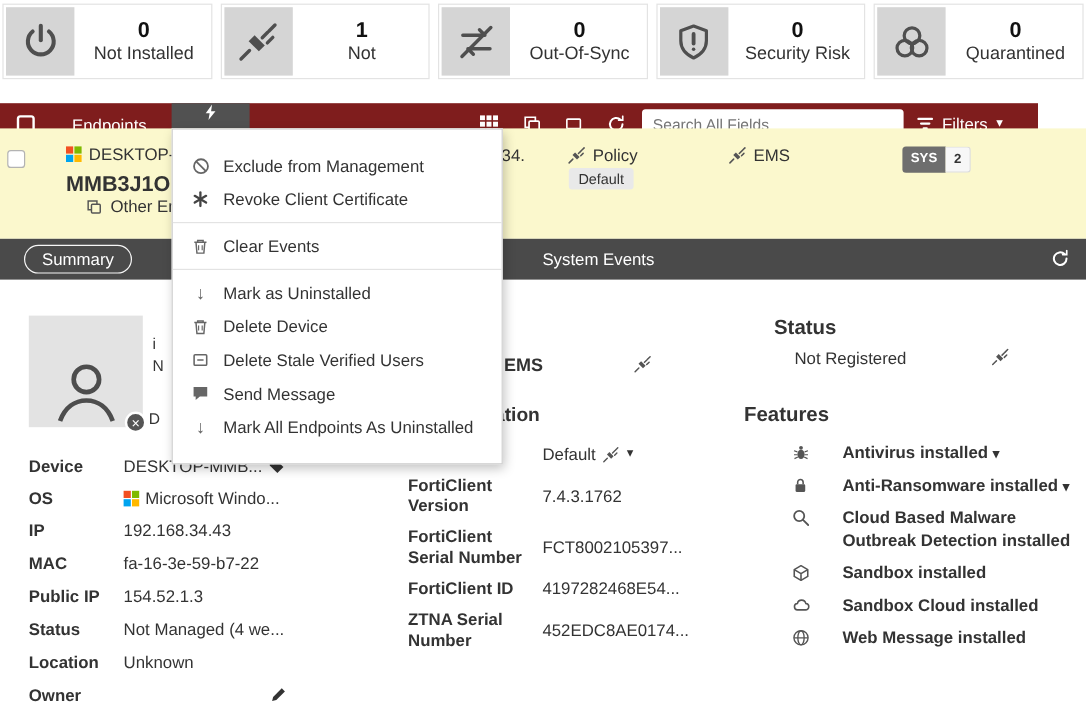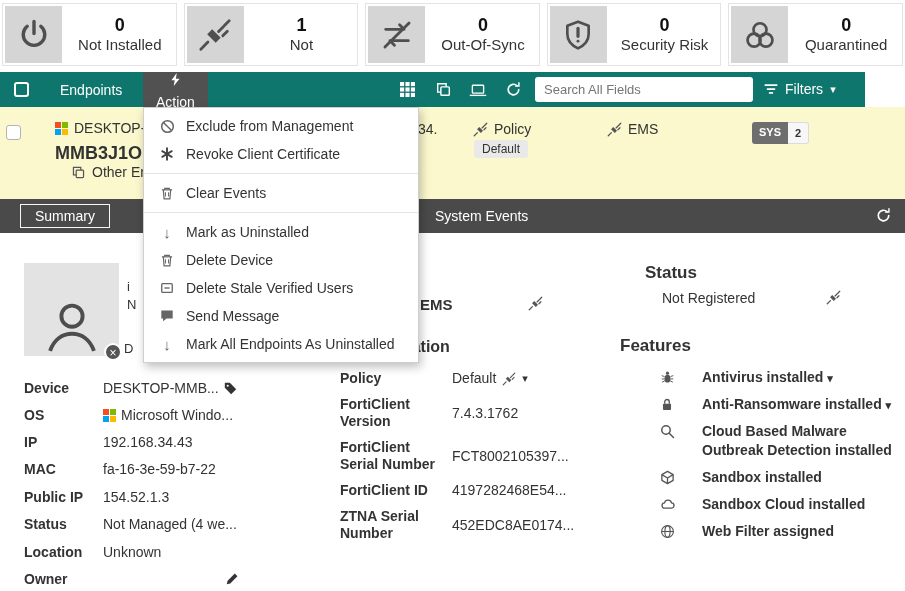--- a/index.html
+++ b/index.html
@@ -16,22 +16,22 @@
            display:flex; gap:7px; padding:3px 2px; }
   .tile { flex:1; background:#fff; border:1px solid #e3e3e3;
           display:flex; align-items:center; }
   .tile-icon { width:57px; height:57px; background:#d5d5d5; color:#4f4f4f;
                display:flex; align-items:center; justify-content:center; margin:2px; flex:0 0 57px; }
   .tile-body { flex:1; text-align:center; line-height:1.25; }
   .tile-count { font-size:18px; font-weight:bold; color:#111; }
   .tile-label { font-size:15px; color:#333; }
 
   
-  .toolbar { position:absolute; left:0; top:72px; width:865px; height:35px;
-             background:#0f766e; color:#fff; }
+  .toolbar { position:absolute; left:0; top:86px; width:865px; height:35px;
+             background:#7f1d1d; color:#fff; }
   .tb-check { position:absolute; left:14px; top:10px; width:15px; height:15px;
               border:2px solid #fff; border-radius:3px; }
   .tb-endpoints { position:absolute; left:60px; top:10px; font-size:14px; }
   .action-btn { position:absolute; left:143px; top:0; height:35px; background:#515151;
                 display:flex; align-items:center; gap:7px; padding:0 13px; cursor:pointer;flex-direction:column; }
   .tb-ic { position:absolute; top:10px; color:#fff; }
   .tb-search { position:absolute; left:535px; top:5px; width:218px; height:25px;
                border:none; border-radius:3px; padding:0 9px; font-size:13px;
                font-family:"Liberation Sans", sans-serif; color:#333; }
   .tb-search::placeholder { color:#757575; }
@@ -57,28 +57,28 @@
   .ep-ems { position:absolute; left:607px; top:14px; display:flex; align-items:center; gap:6px; }
   .sys-badge { position:absolute; left:752px; top:15px; display:flex; font-size:11px; font-weight:bold; }
   .sys-badge .s1 { background:#6e6e6e; color:#fff; padding:4px 7px; border-radius:3px 0 0 3px; }
   .sys-badge .s2 { background:#f7f7f7; color:#333; padding:4px 7px; border-radius:0 3px 3px 0;
                    border:1px solid #dcdcdc; border-left:none; }
   .gray-ic { color:#555; }
 
   
   .tabbar { position:absolute; left:0; top:199px; width:905px; height:34px; background:#4a4a4a; color:#fff; }
   .tab-summary { position:absolute; left:20px; top:5px; height:24px; line-height:22px;
-                 border:1px solid rgba(255,255,255,.95); border-radius:0; padding:0 14px; font-size:14px; }
-  .tab-sysevents { position:absolute; left:435px; top:9px; font-size:14px; }
+                 border:1px solid rgba(255,255,255,.95); border-radius:12px; padding:0 14px; font-size:14px; }
+  .tab-sysevents { position:absolute; left:452px; top:9px; font-size:14px; }
   .tab-refresh { position:absolute; right:14px; top:9px; }
 
   
   .menu { position:absolute; left:143px; top:107px; width:276px; background:#fff;
           border:1px solid #cfcfcf; box-shadow:2px 4px 9px rgba(0,0,0,.25);
-          padding:4px 0; z-index:50; }
+          padding:16px 0; z-index:50; }
   .menu-item { display:flex; align-items:center; gap:11px; padding:6px 15px;
                font-size:14px; color:#333; cursor:pointer; white-space:nowrap; }
   .menu-item .mi { flex:0 0 16px; width:16px; height:16px; color:#666;
                    display:flex; align-items:center; justify-content:center; }
   .menu-item .mi.dark { color:#444; }
   .menu-divider { height:1px; background:#e3e3e3; margin:5px 0; }
   .dn-arrow { font-size:15px; line-height:1; color:#666; }
 
   
   .avatar { position:absolute; left:24px; top:263px; width:95px; height:93px;
@@ -517,21 +517,21 @@
     <span class="flabel">Sandbox Cloud installed</span>
   </div>
   <div class="feature">
     <span class="fi">
       <svg width="15" height="15" viewBox="0 0 16 16" fill="none" stroke="currentColor" stroke-width="1.2">
           <circle cx="8" cy="8" r="6.3"></circle>
           <ellipse cx="8" cy="8" rx="2.8" ry="6.3"></ellipse>
           <path d="M1.7 8h12.6"></path>
         </svg>
     </span>
-    <span class="flabel">Web Filter assigned</span>
+    <span class="flabel">Web Message installed</span>
   </div>
 </div>
 
 <div class="menu">
   <div class="menu-item">
     <span class="mi">
       <svg width="15" height="15" viewBox="0 0 16 16" fill="none" stroke="currentColor" stroke-width="1.6">
           <circle cx="8" cy="8" r="6.2"></circle>
           <path d="M3.7 3.7l8.6 8.6"></path>
         </svg>

